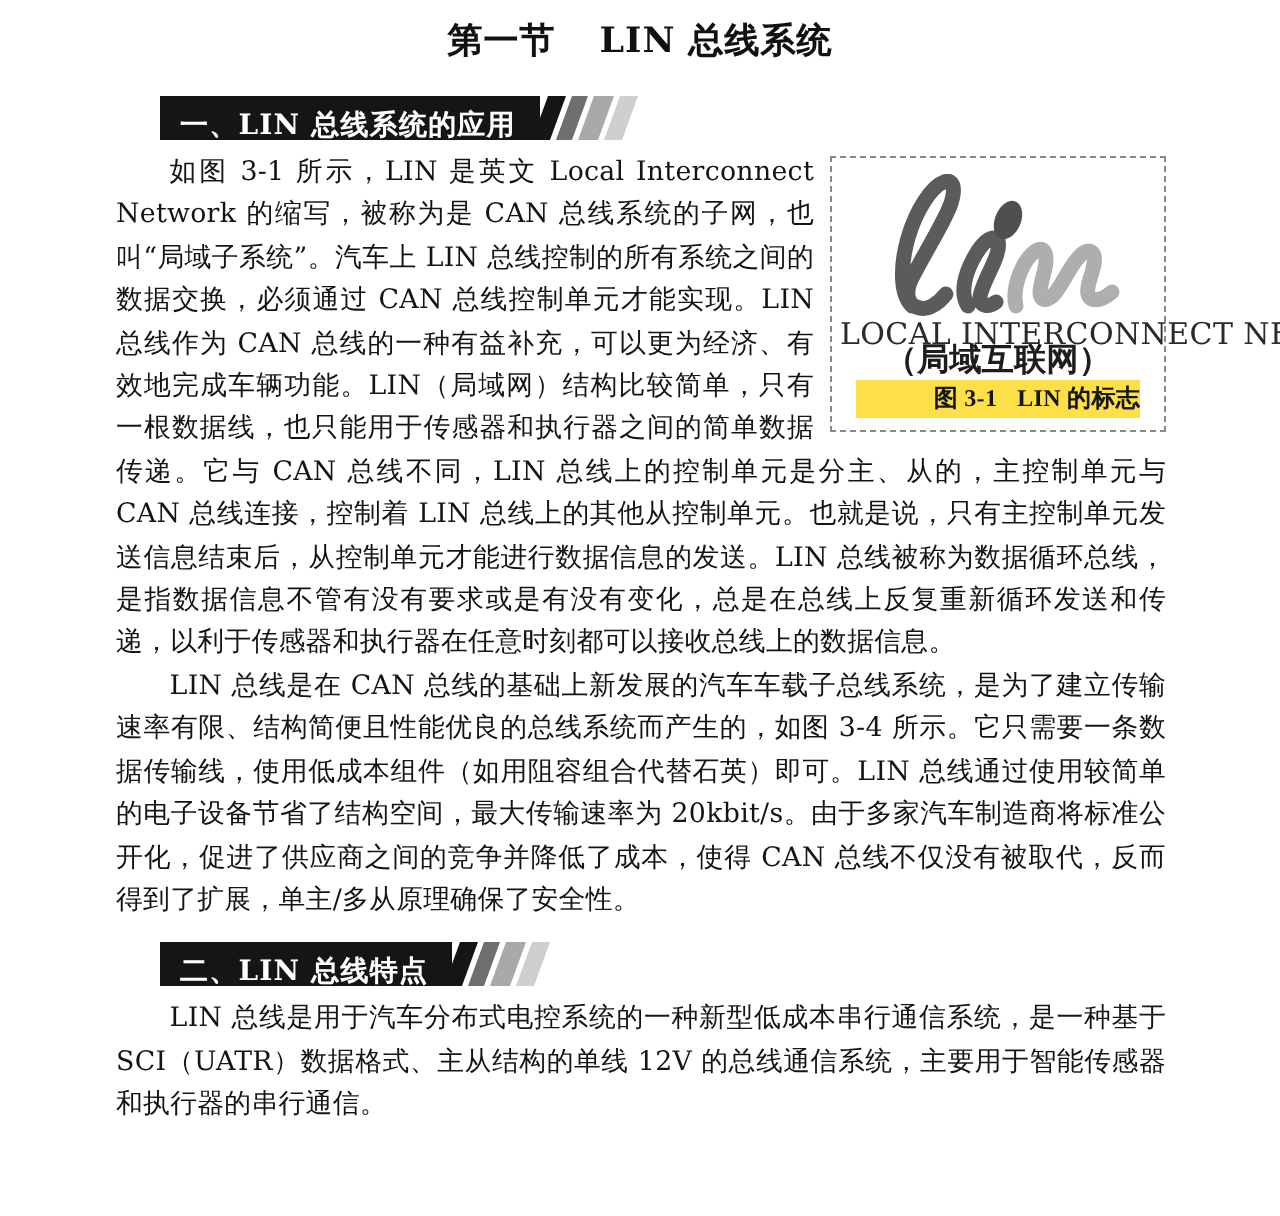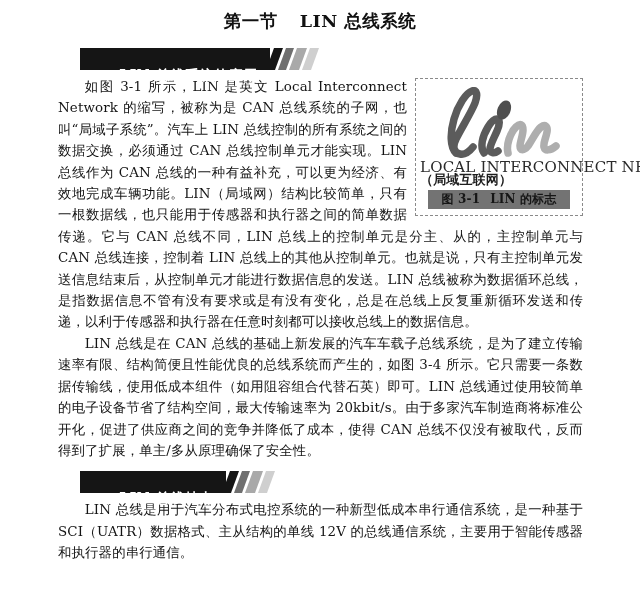--- a/index.html
+++ b/index.html
@@ -47,21 +47,21 @@
     width: 262px;
   }
   .section-head.second { width: 232px; text-align: right; }
 
   .section-head .bar {
     background: #151515;
     color: #ffffff;
     font-size: 14px;
     font-weight: bold;
     line-height: 22px;
-    padding: 16px 12px 0 10px;
+    padding: 4px 12px 0 10px;
     white-space: nowrap;
     letter-spacing: 0.6px;
     font-family: "DejaVu Serif", "Liberation Serif", serif;
     transform: skewX(0deg);
     position: relative;
     z-index: 2;
   }
   .section-head .tail {
     position: relative;
     flex: 1;
@@ -116,36 +116,37 @@
     text-align: center;
     font-size: 15px;
     font-family: "DejaVu Serif", "Liberation Serif", serif;
     color: #2a2a2a;
     letter-spacing: 0.2px;
     line-height: 12px;
     margin-top: 1px;
     white-space: nowrap;
   }
   .figure .logo-sub-cn {
-    text-align: left;
-    font-size: 13px;
+    text-align: center;
+    font-size: 16px;
     font-weight: bold;
     color: #1d1d1d;
     line-height: 14px;
     margin-bottom: 3px;
   }
   .figure .fig-caption {
-    background: #737373;
-    text-align: center;
+    background: #fde047;
+    text-align: right;
     font-size: 12px;
     font-weight: bold;
     color: #161616;
     line-height: 19px;
     margin: 0 8px 2px 8px;
     white-space: nowrap;
+    font-family: Liberation Serif, serif;
   }
   .figure .fig-caption .gap2 {
     display: inline-block;
     width: 10px;
   }
 
   .clear { clear: both; }
   .spacer-16 { height: 16px; }
   .spacer-10 { height: 10px; }
   .spacer-6  { height: 6px; }

